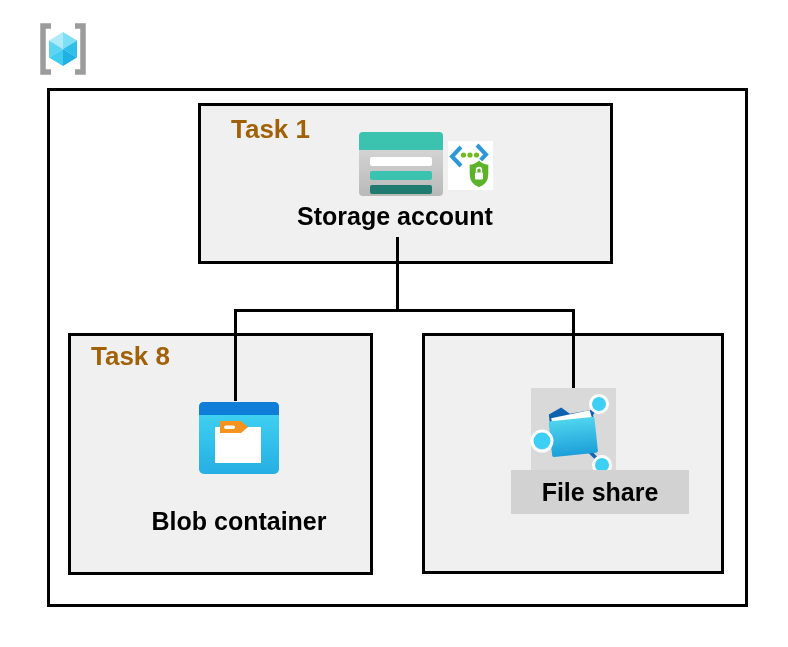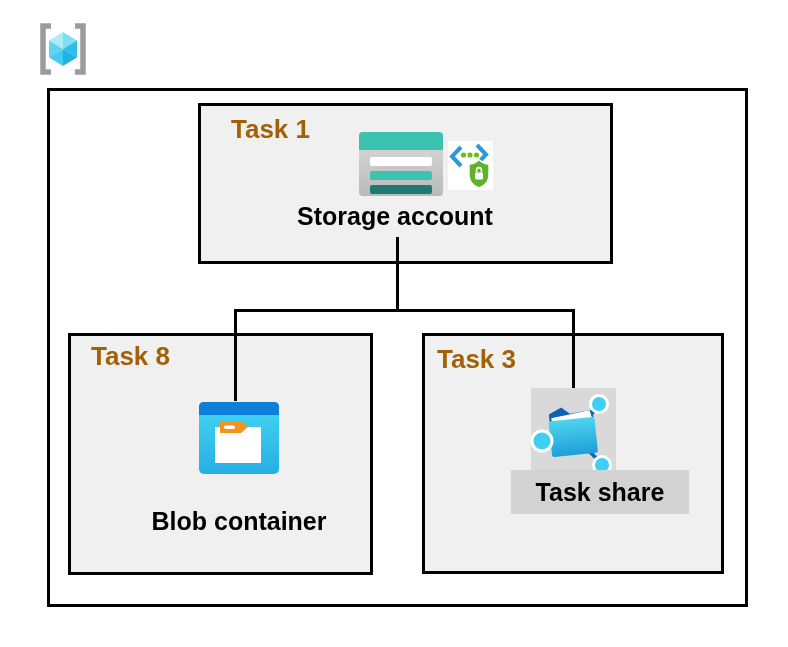--- a/index.html
+++ b/index.html
@@ -129,21 +129,20 @@
         <rect x="16" y="25" width="46" height="36" fill="#FFFFFF"></rect>
         <path d="M21,19 H42 L49,25 L42,31 H21 Z" fill="#F6921E"></path>
         <rect x="25" y="23.5" width="11" height="3.5" rx="1.7" fill="#FFFFFF"></rect>
       </svg>
     </div>
 
     <div class="abs entity-label" style="left:18px; top:152px; width:300px;margin-top:19px;">Blob container</div>
   </div>
 
   <div class="abs task-box task3-box">
-    <div class="abs task-label" style="left:12px; top:8px;">Task 3</div>
 
     <div class="abs fs-icon-bg">
       <div class="abs" style="left:0px; top:0px;">
         <svg width="85" height="82" viewBox="0 0 85 82">
           <defs>
             <linearGradient id="fs-cyan" x1="0" y1="0" x2="0" y2="1">
               <stop offset="0" stop-color="#4FD4EE"></stop>
                 <stop offset="1" stop-color="#1C9FD9"></stop>
             </linearGradient>
           </defs>
@@ -156,21 +155,21 @@
             <rect x="19" y="31" width="46" height="36" rx="2" fill="url(#fs-cyan)"></rect>
           </g>
           <circle cx="68" cy="16" r="8.5" fill="#3ECFF5" stroke="#FFFFFF" stroke-width="3"></circle>
           <circle cx="11" cy="53" r="10" fill="#3ECFF5" stroke="#FFFFFF" stroke-width="3"></circle>
           <circle cx="71" cy="77" r="8.5" fill="#3ECFF5" stroke="#FFFFFF" stroke-width="3"></circle>
         </svg>
       </div>
     </div>
 
     <div class="abs fs-label-bg">
-      <div class="entity-label">Task share</div>
+      <div class="entity-label">File share</div>
     </div>
   </div>
 
   <div class="abs conn conn-sa-down"></div>
   <div class="abs conn conn-horiz"></div>
   <div class="abs conn conn-blob-down"></div>
   <div class="abs conn conn-fs-down"></div>
 
 </div>
 

